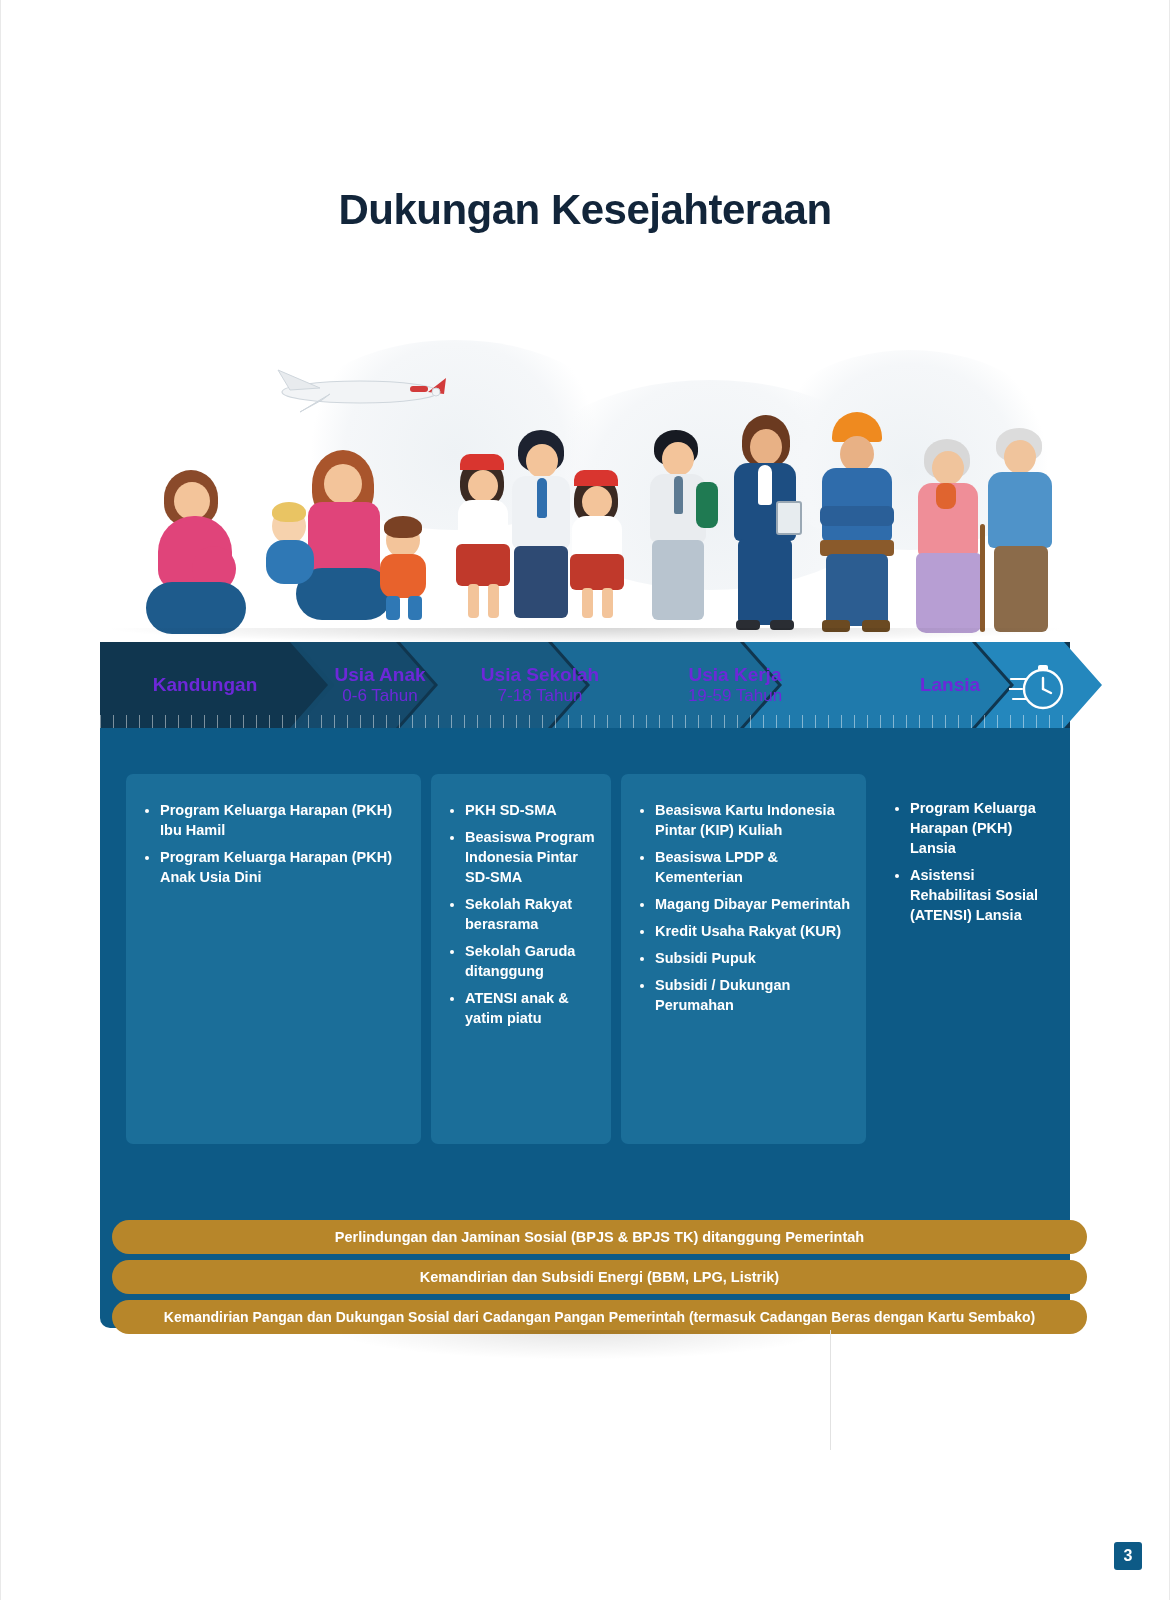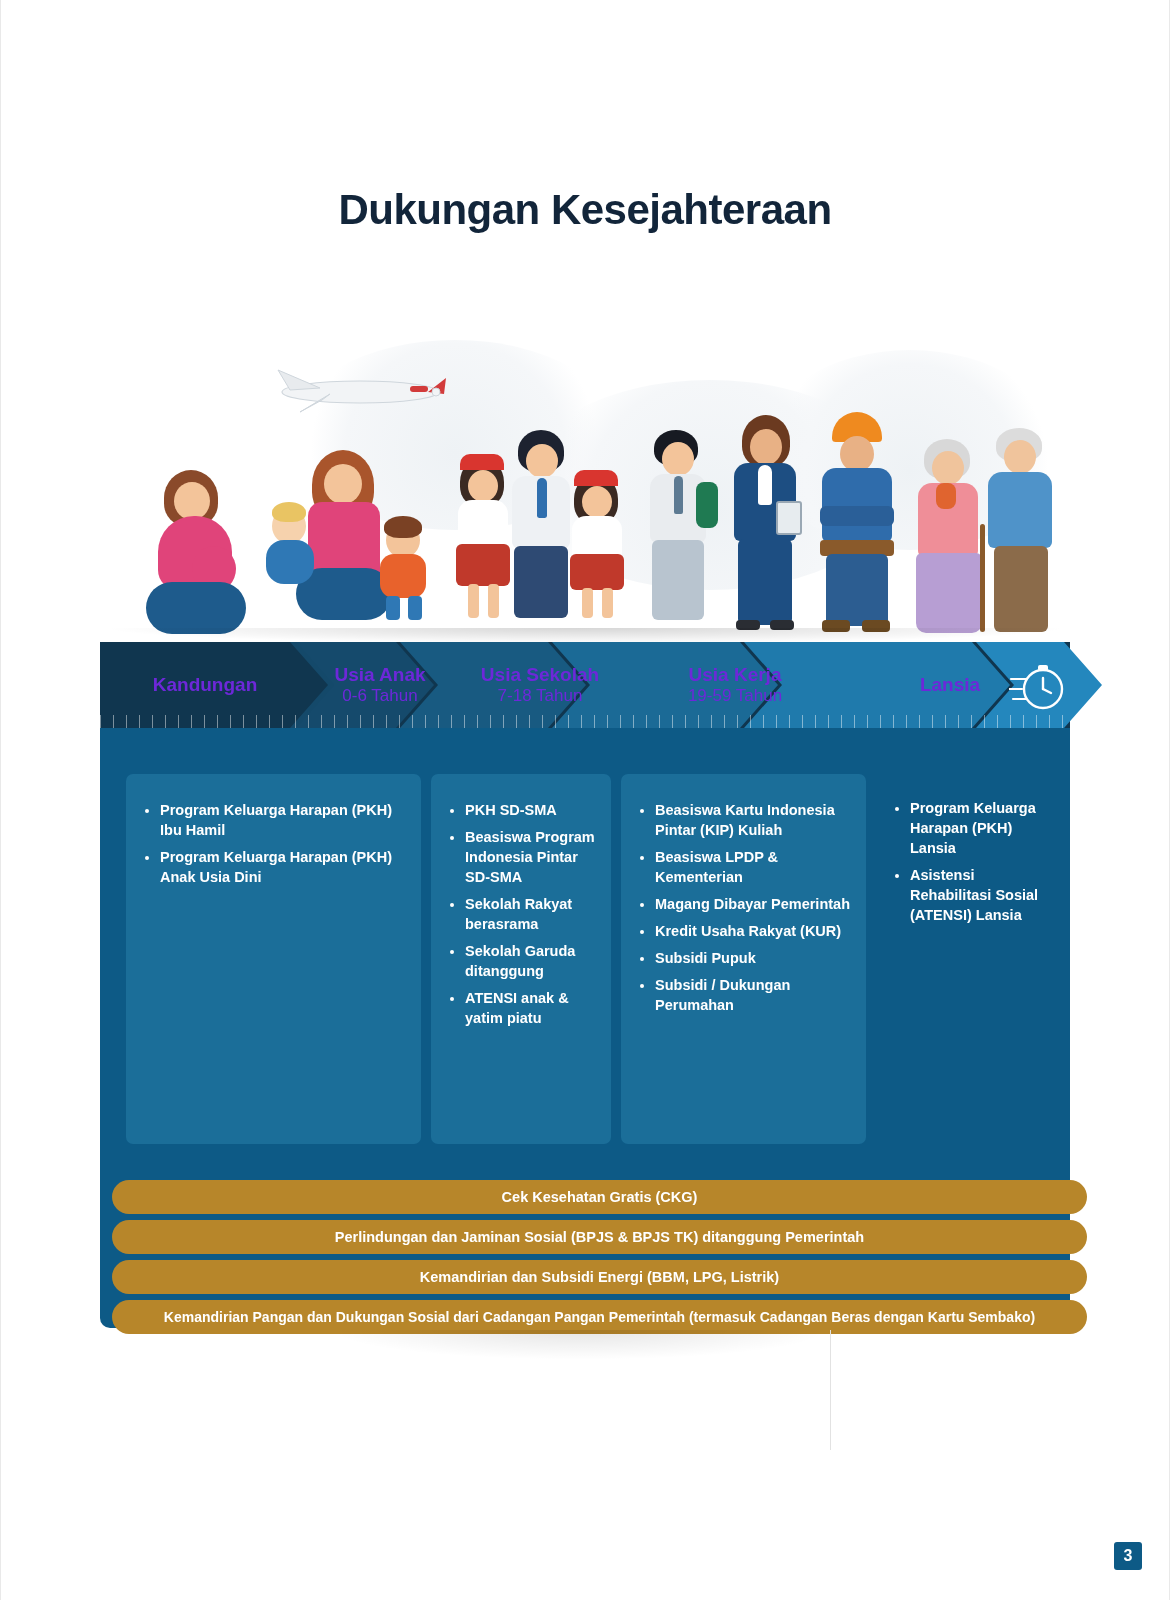--- a/index.html
+++ b/index.html
@@ -361,21 +361,20 @@
         <li>Beasiswa Kartu Indonesia Pintar (KIP) Kuliah</li>
         <li>Beasiswa LPDP &amp; Kementerian</li>
         <li>Magang Dibayar Pemerintah</li>
         <li>Kredit Usaha Rakyat (KUR)</li>
         <li>Subsidi Pupuk</li>
         <li>Subsidi / Dukungan Perumahan</li>
       </ul>
     </div>
   </div>
 
-  <div class="goldbar" style="left:112px; top:1180px; width:975px;">Cek Kesehatan Gratis (CKG)</div>
   <div class="goldbar" style="left:112px; top:1220px; width:975px;">Perlindungan dan Jaminan Sosial (BPJS &amp; BPJS TK) ditanggung Pemerintah</div>
   <div class="goldbar" style="left:112px; top:1300px; width:975px; font-size:14px;">Kemandirian Pangan dan Dukungan Sosial dari Cadangan Pangan Pemerintah (termasuk Cadangan Beras dengan Kartu Sembako)</div>
   <div class="goldbar" style="left:112px; top:1260px; width:975px;">Kemandirian dan Subsidi Energi (BBM, LPG, Listrik)</div>
 
   <div id="bottom-shadow"></div>
   <div id="bottom-divider"></div>
 
   <div id="page-number">3</div>
 </div>
 

